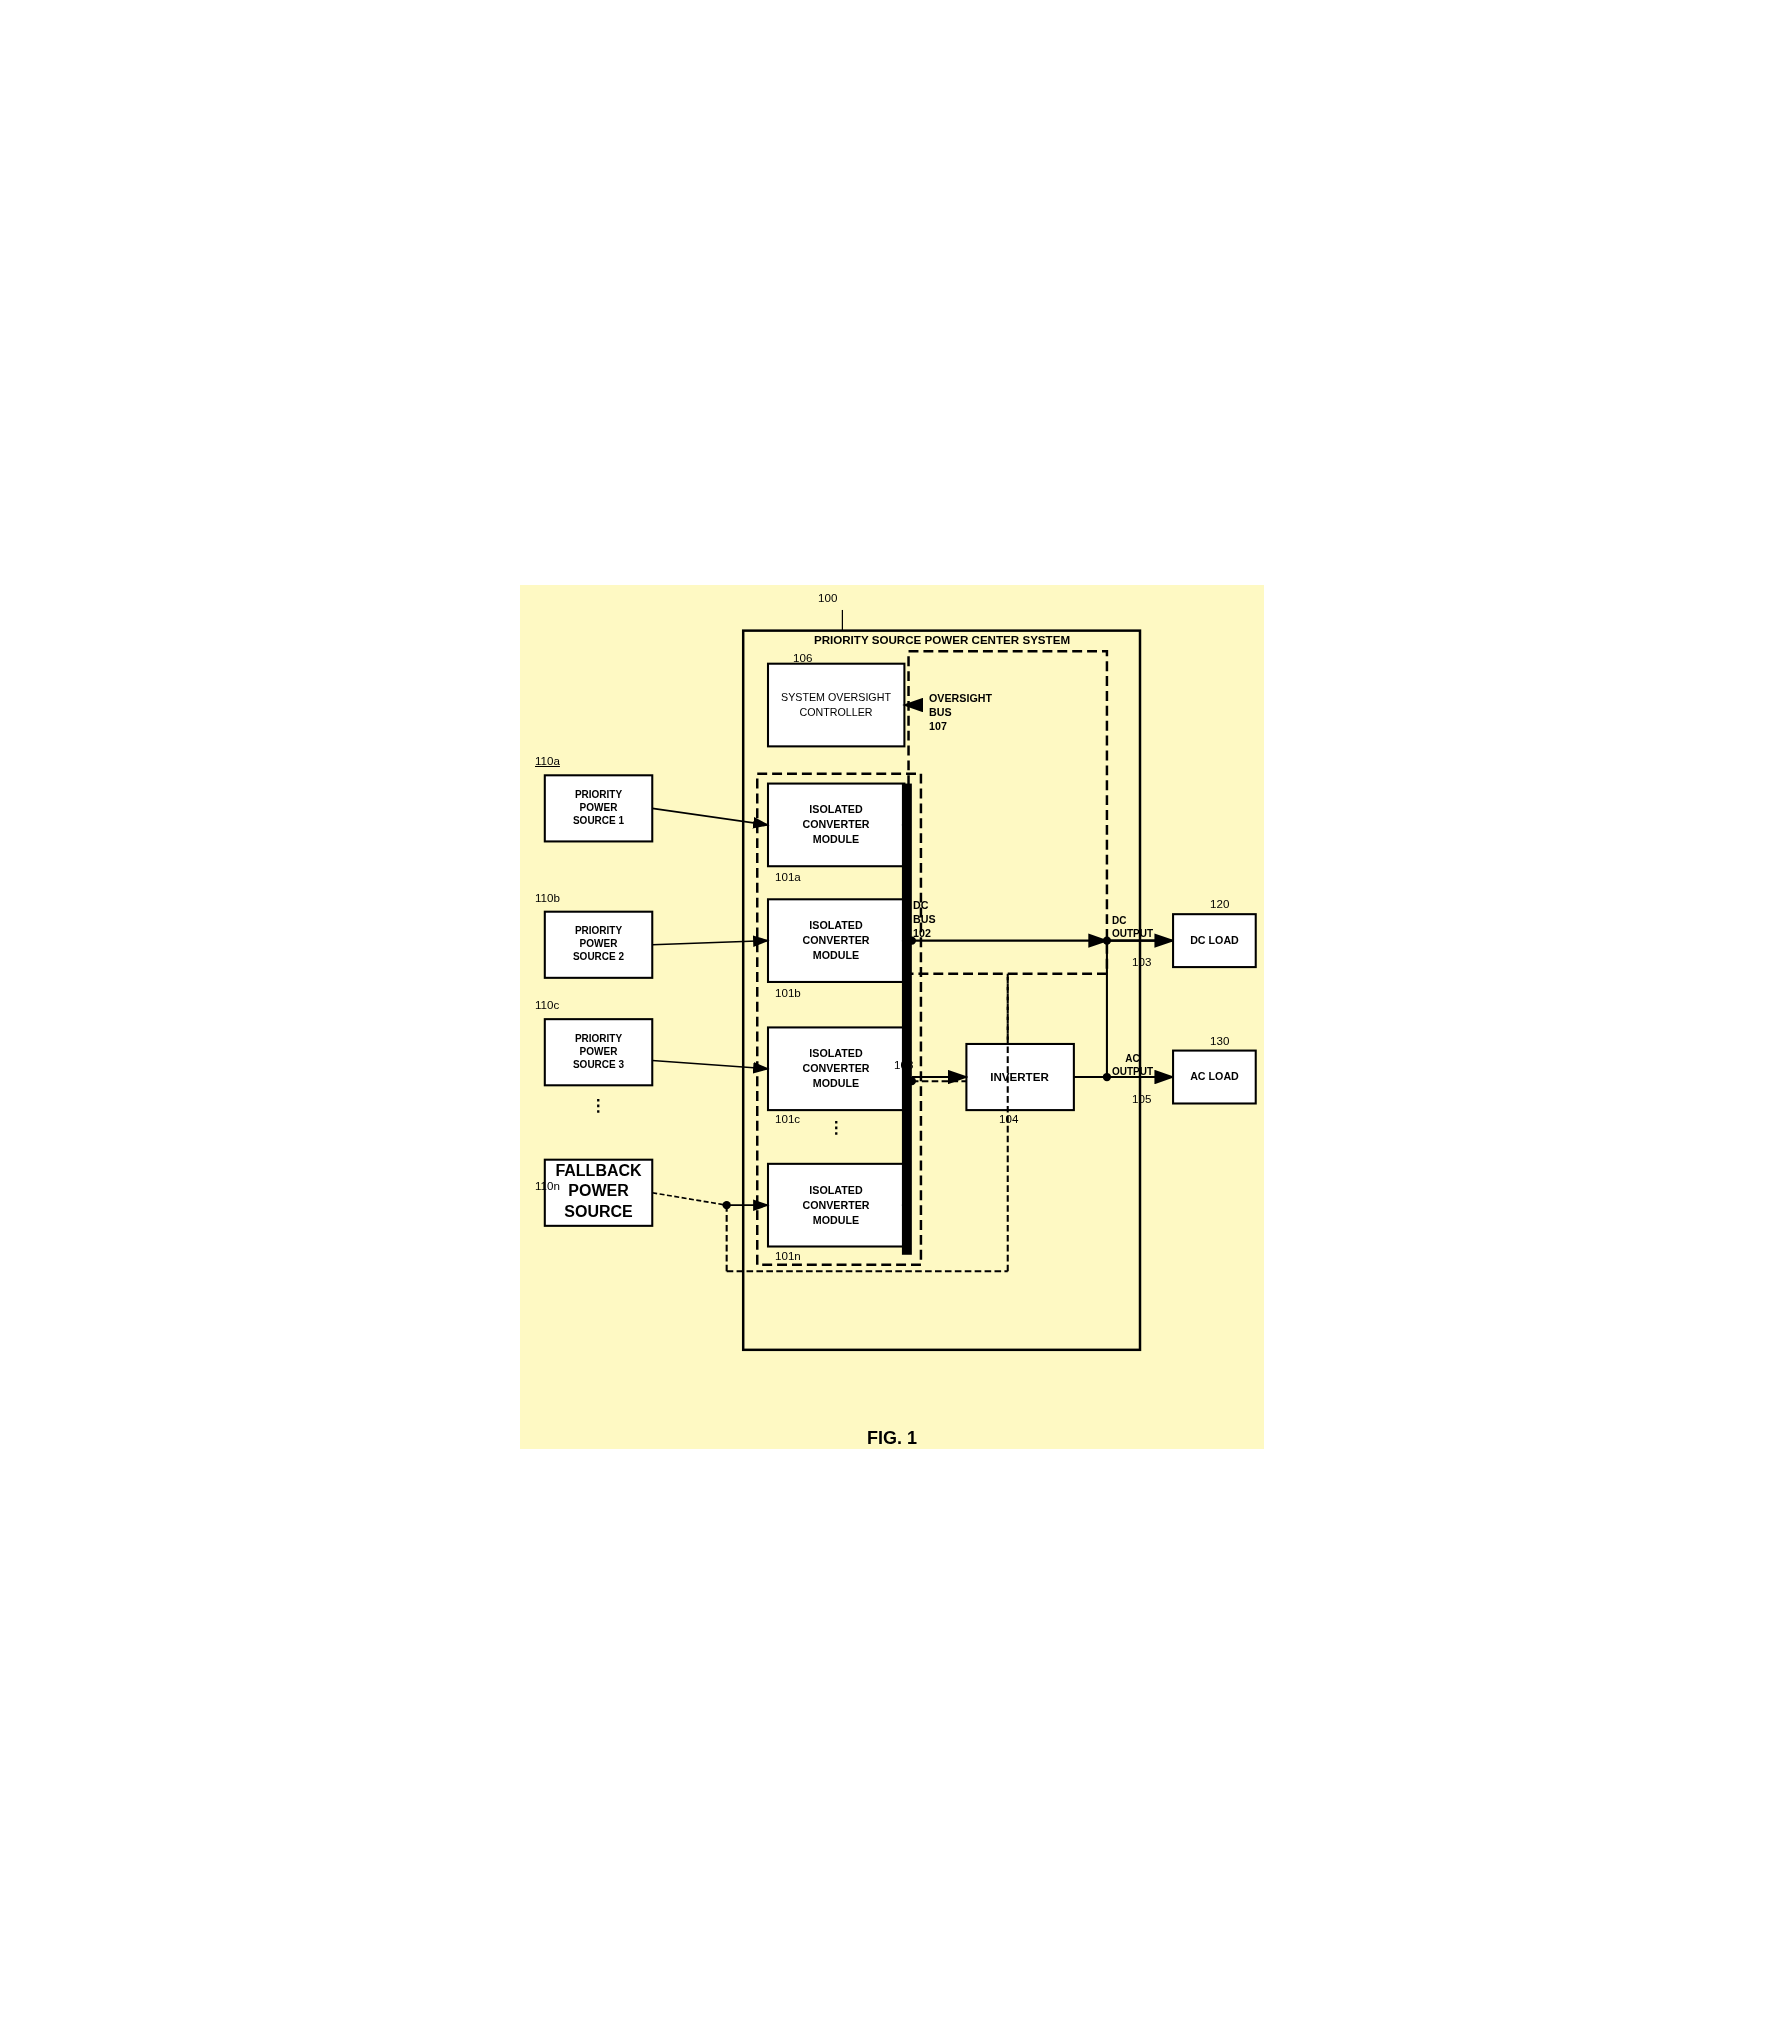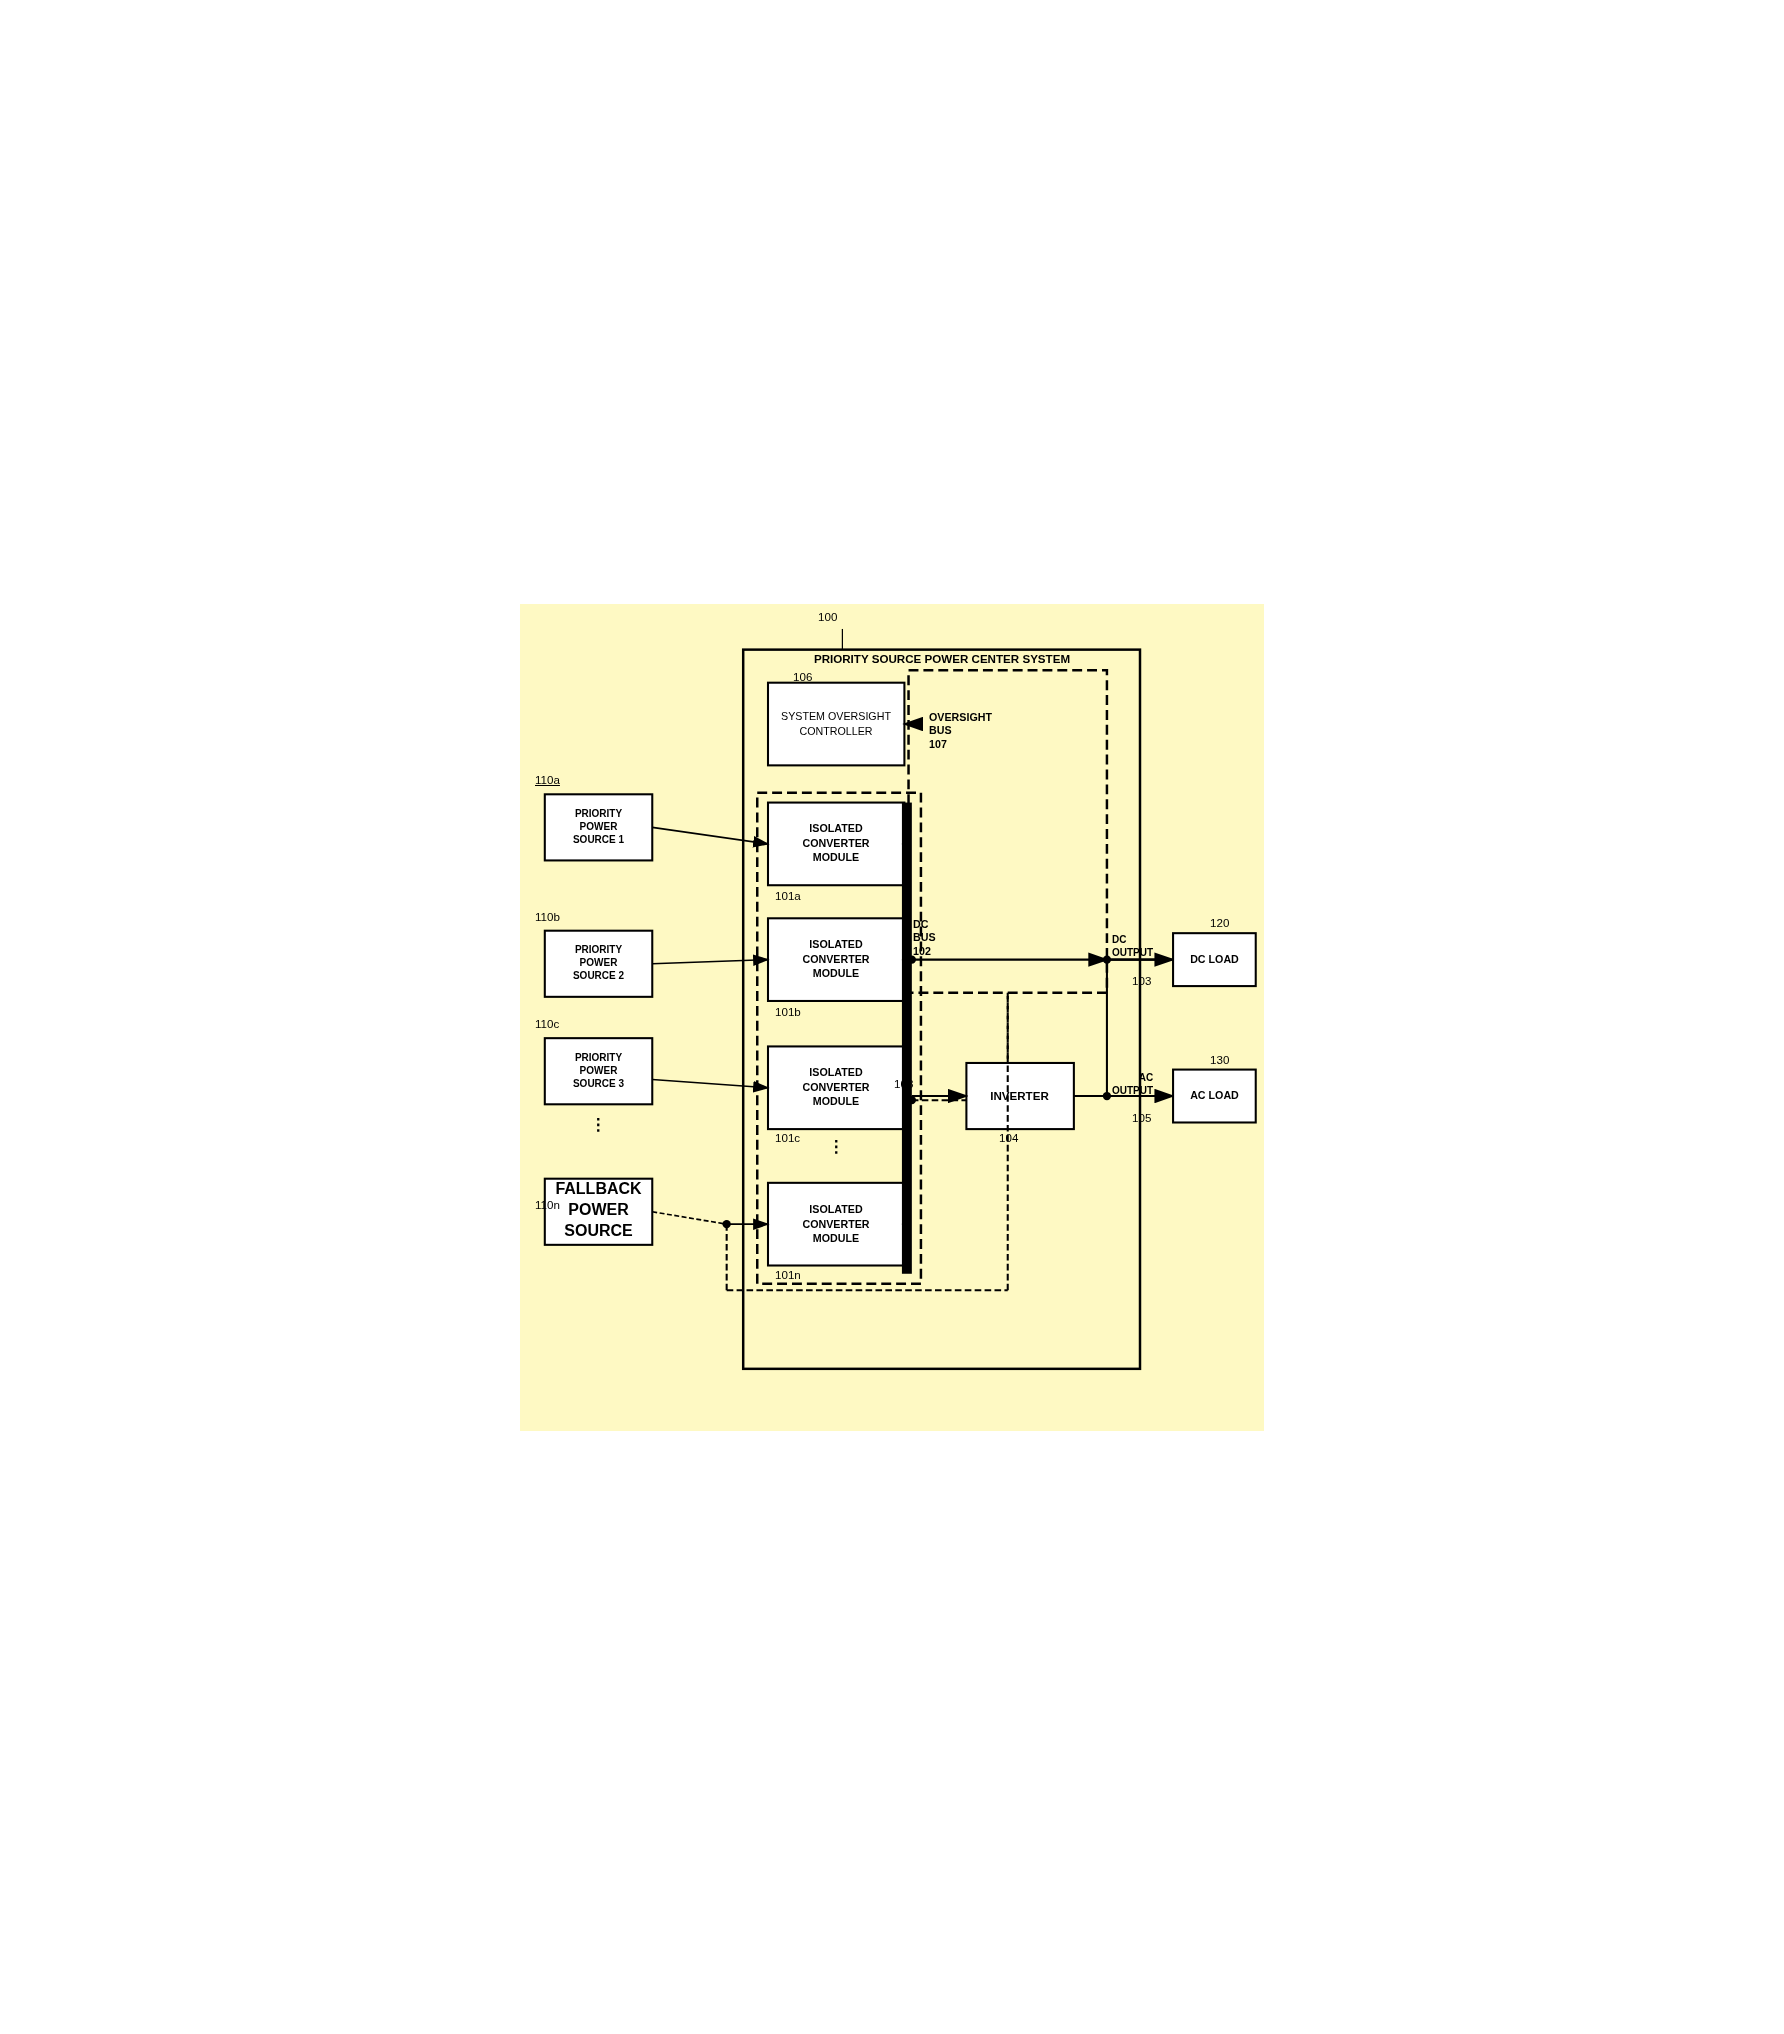--- a/index.html
+++ b/index.html
@@ -194,30 +194,31 @@
     <div style="position:absolute; top:314px; left:393px; font-size:10.7px; font-weight:bold; line-height:1.3;">DC<br>BUS<br>102</div>
 
     <div style="position:absolute; top:107px; left:409px; font-size:10.7px; font-weight:bold; line-height:1.3; text-align:left;">OVERSIGHT<br>BUS<br>107</div>
 
     <div class="ref-label" style="top:473px; left:374px;">108</div>
 
     <div style="position:absolute; top:329px; left:592px; font-size:10px; font-weight:bold; line-height:1.3; text-align:left;">DC<br>OUTPUT</div>
 
     <div class="ref-label" style="top:370px; left:612px;">103</div>
 
-    <div style="position:absolute; top:467px; left:592px; font-size:10px; font-weight:bold; line-height:1.3; text-align:right;">AC<br>OUTPUT</div>
+    <div style="position:absolute; top:467px; left:592px; font-size:10px; font-weight:bold; line-height:1.3; text-align:center;">AC<br>OUTPUT</div>
 
     <div class="ref-label" style="top:507px; left:612px;">105</div>
 
     <div class="ref-label" style="top:527px; left:479px;">104</div>
 
     <div class="ref-label" style="top:312px; left:690px;">120</div>
 
     <div class="ref-label" style="top:449px; left:690px;">130</div>
 
     <div style="position:absolute; top:511px; left:70px; font-size:16.5px; font-weight:bold; writing-mode:horizontal-tb; letter-spacing:3.3px;">⋮</div>
 
     <div style="position:absolute; top:533px; left:308px; font-size:16.5px; font-weight:bold;">⋮</div>
 
   </div>
 
+  <div class="figure-label">FIG. 1</div>
 </div>
 
 
 </body></html>

